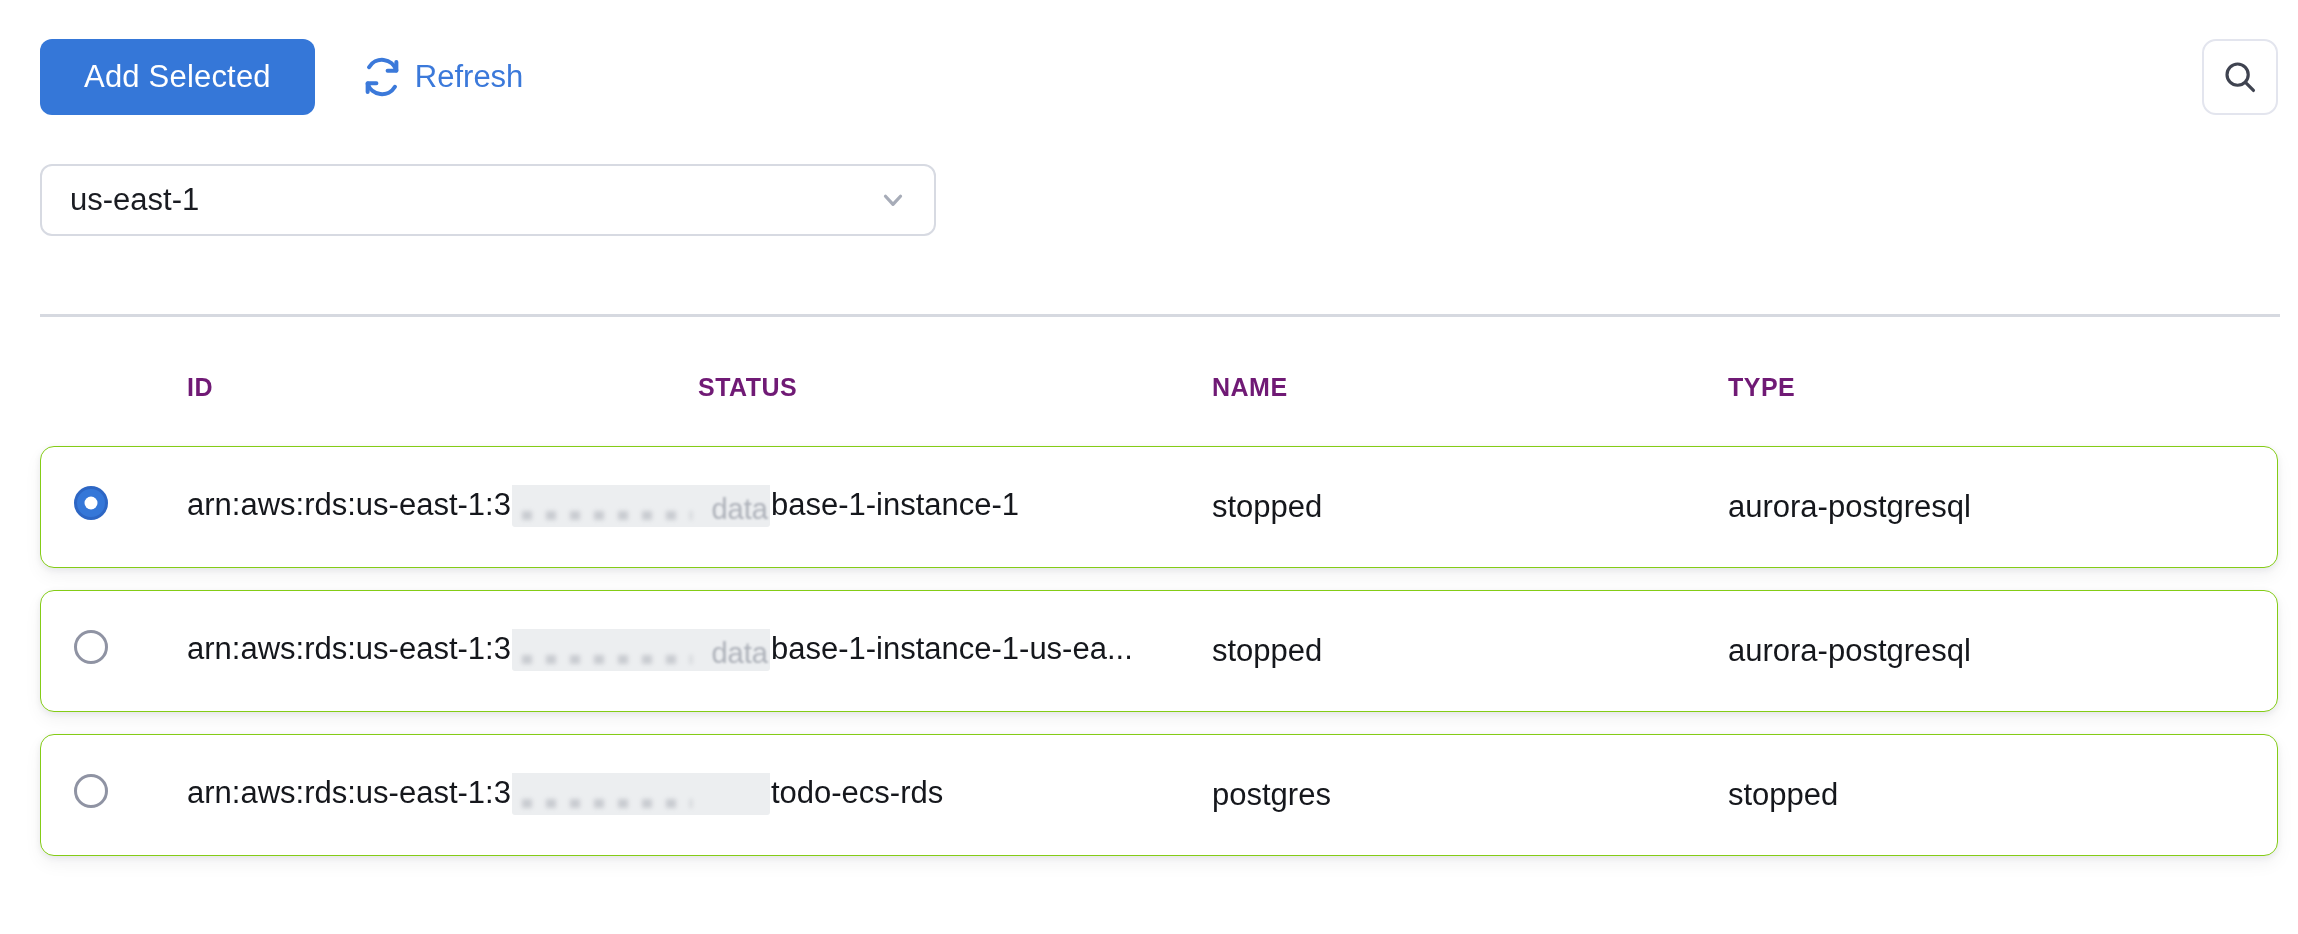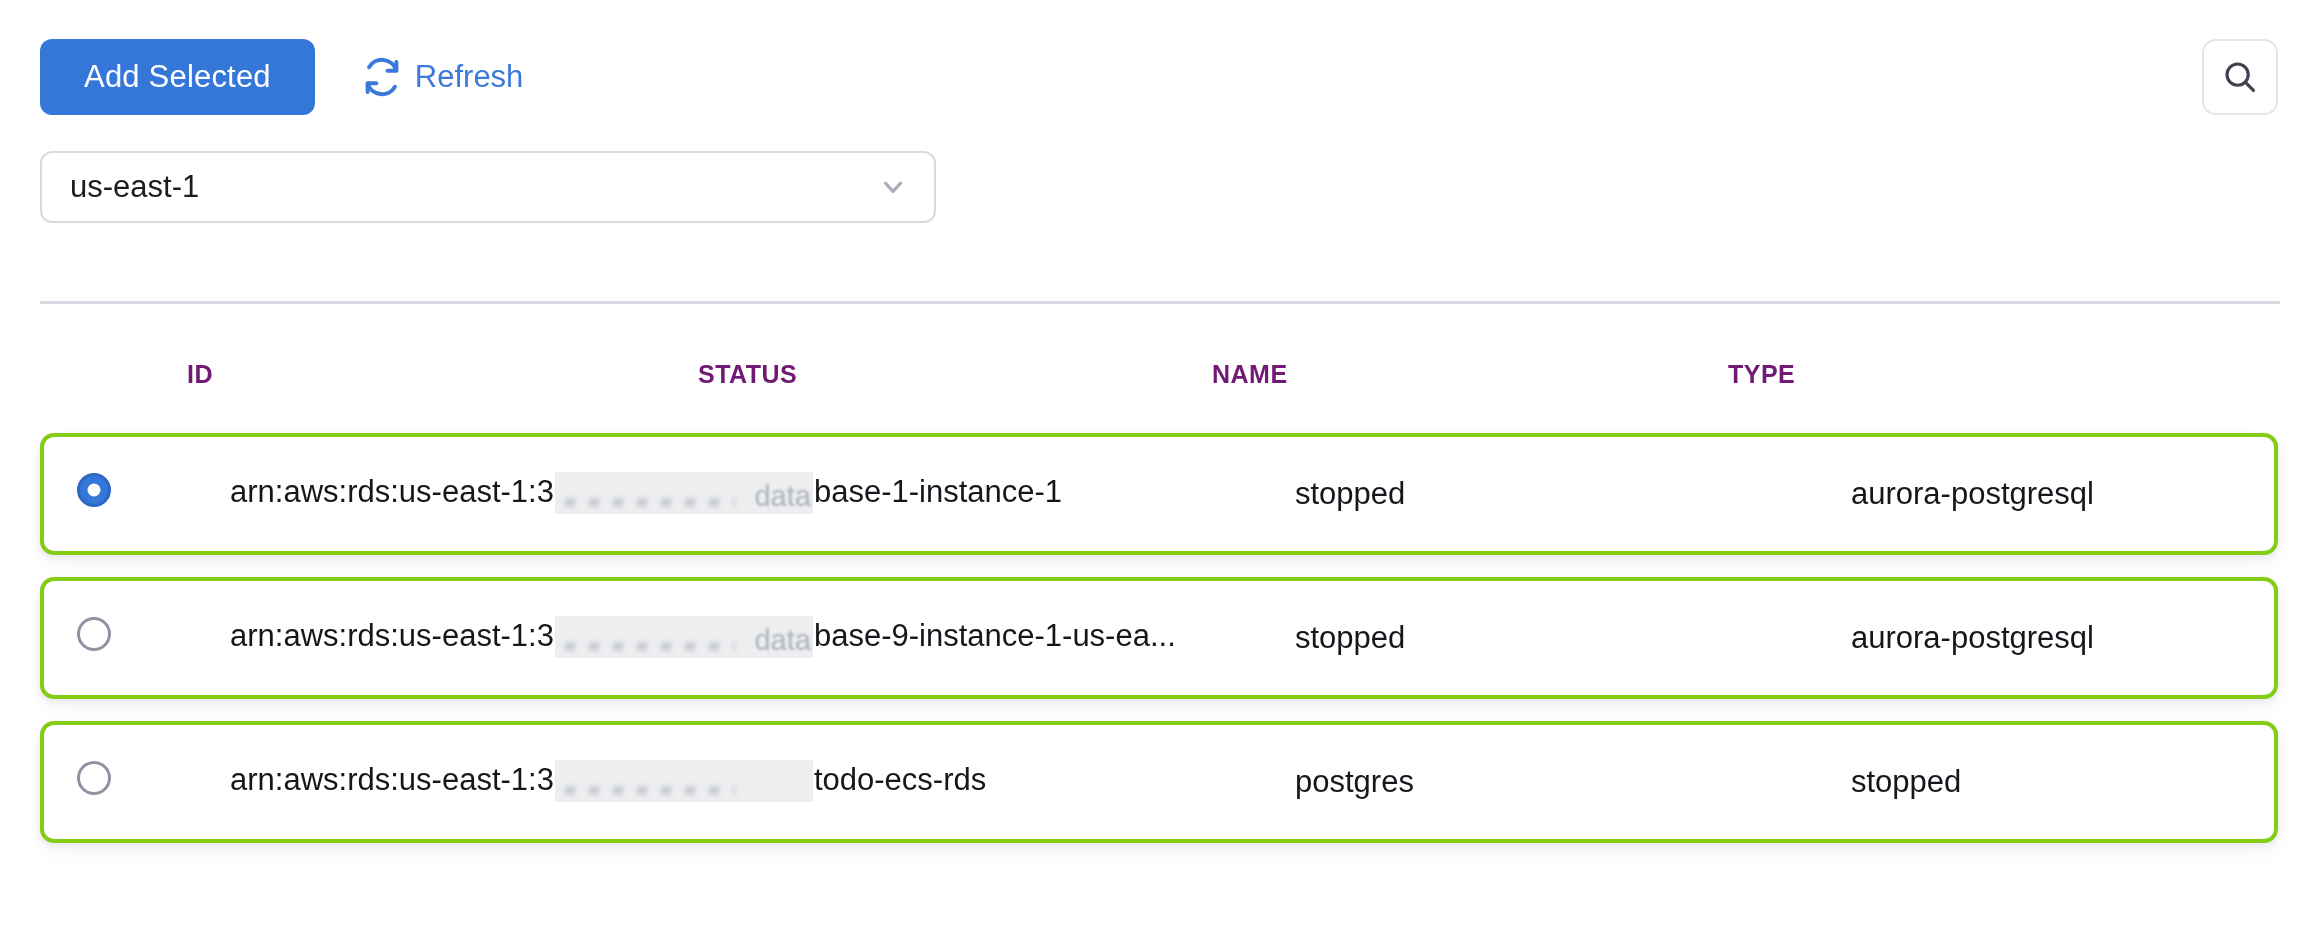--- a/index.html
+++ b/index.html
@@ -25,44 +25,44 @@
   .refresh svg { width: 42px; height: 42px; }
   .search-btn {
     margin-left: auto; width: 76px; height: 76px; border-radius: 14px;
     background: #ffffff; border: 2px solid #e3e5ee; cursor: pointer;
     display: flex; align-items: center; justify-content: center;
   }
   .search-btn svg { width: 38px; height: 38px; }
 
   
   .select {
-    margin-top: 36px; width: 896px; height: 72px;
+    margin-top: 49px; width: 896px; height: 72px;
     border: 2px solid #d7dae2; border-radius: 12px; background: #fff;
     display: flex; align-items: center; padding: 0 26px 0 28px;
     font-size: 31px; color: #1a1c22; cursor: pointer;
   }
   .select .chev { margin-left: auto; width: 30px; height: 30px; }
 
   
   .divider { margin-top: 78px; height: 3px; background: #d6d9e0; width: 2240px; }
 
   
   .thead {
     margin-top: 52px; height: 36px; display: grid;
     grid-template-columns: 147px 511px 514px 516px auto;
     align-items: center;
     font-size: 25px; font-weight: 700; letter-spacing: 0.5px; color: #701a75;
   }
   .rows { margin-top: 41px; }
   .row-card {
     width: 2238px; height: 122px; margin-bottom: 22px;
-    background: #ffffff; border: 4px solid #84cc16; border-radius: 14px;
+    background: #ffffff; border: 1px solid #84cc16; border-radius: 14px;
     box-shadow: 0 2px 6px rgba(16,24,40,0.07), 0 8px 18px rgba(16,24,40,0.05);
     display: grid; grid-template-columns: 146px 1025px 516px auto;
-    align-items: center; cursor: pointer; gap: 40px;
+    align-items: center; cursor: pointer;
   }
   .cell { font-size: 31px; color: #15171c; white-space: nowrap; }
   .radio-cell { padding-left: 33px; }
   .id-cell { overflow: hidden; }
 
   
   .radio {
     display: inline-block; width: 34px; height: 34px; border-radius: 50%;
     background: #ffffff; border: 3px solid #8f93a3; position: relative;
   }
@@ -142,21 +142,21 @@
       </div>
       <div class="cell id-cell"><span>arn:aws:rds:us-east-1:3</span><span class="redaction"><span class="hint">data</span></span><span>base-1-instance-1</span></div>
       <div class="cell">stopped</div>
       <div class="cell">aurora-postgresql</div>
     </div>
 
     <div class="row-card">
       <div class="cell radio-cell">
         <span class="radio" data-selected="false"></span>
       </div>
-      <div class="cell id-cell"><span>arn:aws:rds:us-east-1:3</span><span class="redaction"><span class="hint">data</span></span><span>base-9-instance-1-us-ea...</span></div>
+      <div class="cell id-cell"><span>arn:aws:rds:us-east-1:3</span><span class="redaction"><span class="hint">data</span></span><span>base-1-instance-1-us-ea...</span></div>
       <div class="cell">stopped</div>
       <div class="cell">aurora-postgresql</div>
     </div>
 
     <div class="row-card">
       <div class="cell radio-cell">
         <span class="radio" data-selected="false"></span>
       </div>
       <div class="cell id-cell"><span>arn:aws:rds:us-east-1:3</span><span class="redaction"><span class="hint"></span></span><span>todo-ecs-rds</span></div>
       <div class="cell">postgres</div>

